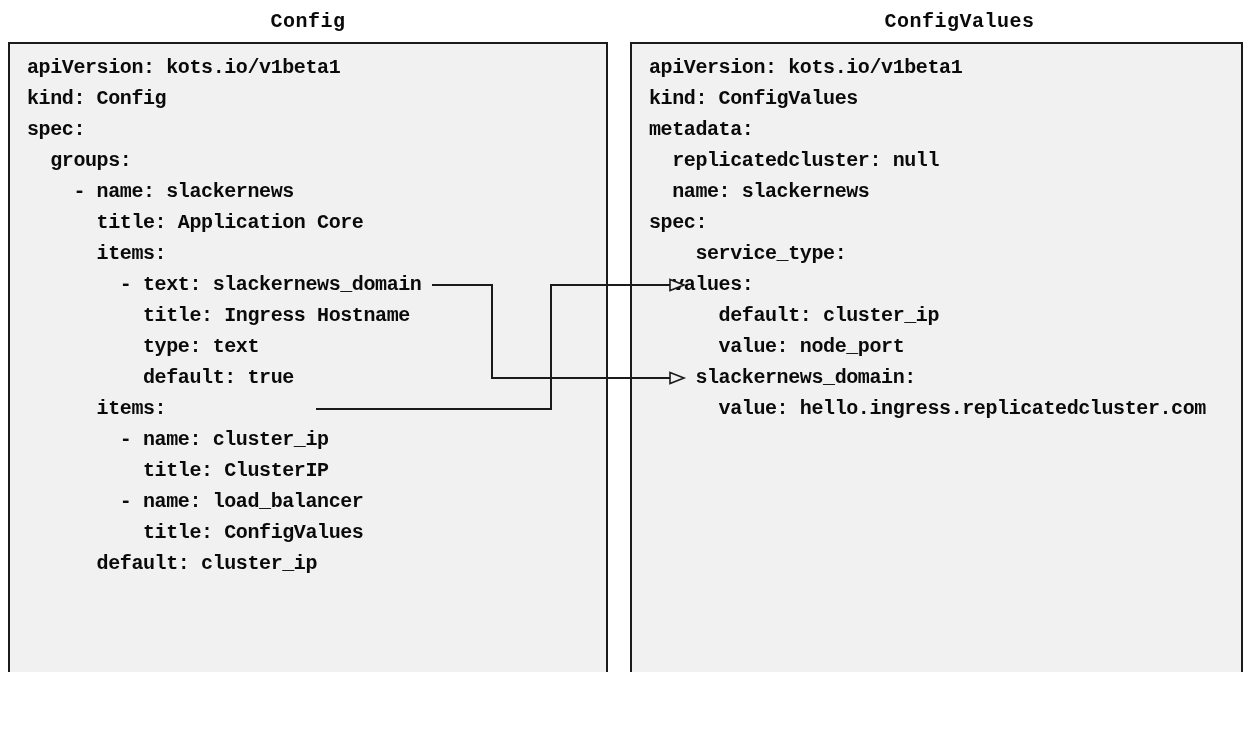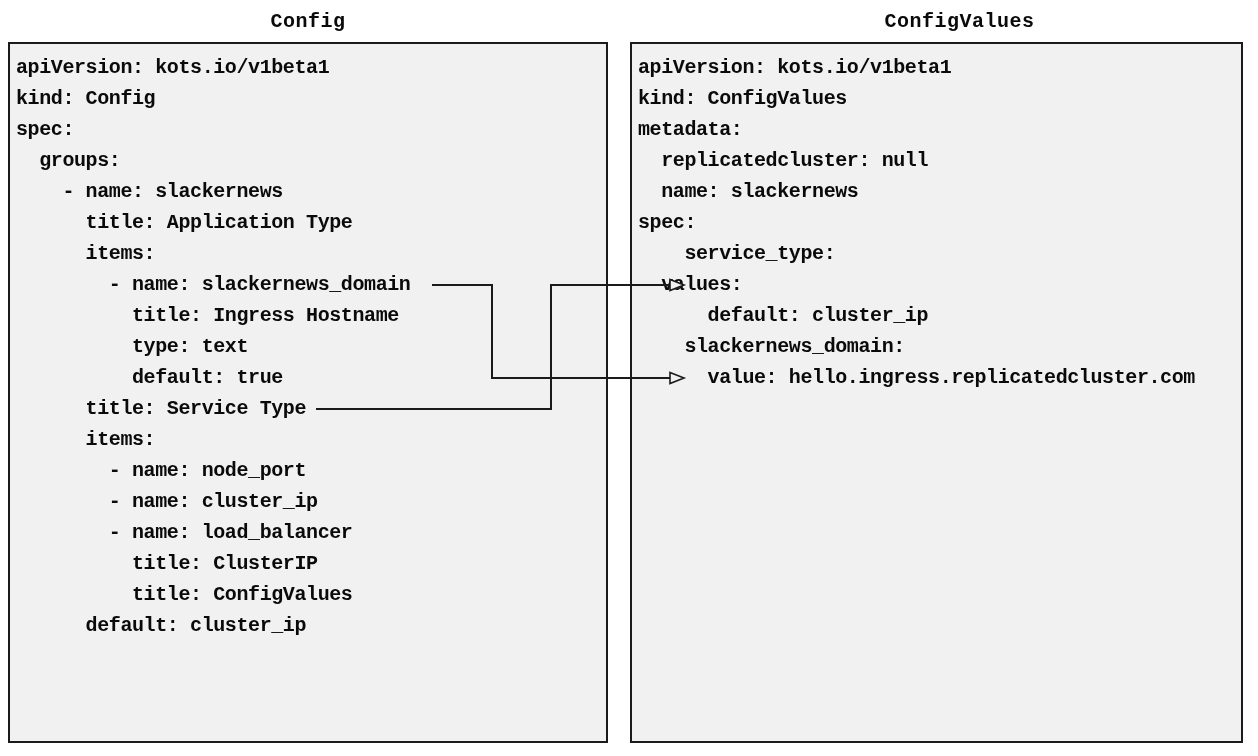--- a/index.html
+++ b/index.html
@@ -3,21 +3,21 @@
 <meta charset="utf-8">
 <style>
   html, body {
     margin: 0;
     padding: 0;
     background: #ffffff;
   }
   .canvas {
     position: relative;
     width: 1258px;
-    height: 756px;
+    height: 672px;
     background: #ffffff;
     font-family: "Liberation Mono", "DejaVu Sans Mono", monospace;
     color: #0a0a0a;
   }
   .doc-title {
     position: absolute;
     top: 6px;
     height: 32px;
     line-height: 32px;
     text-align: center;
@@ -28,21 +28,21 @@
   }
   .doc-title.left  { left: 8px;   width: 600px; }
   .doc-title.right { left: 653px; width: 613px; }
   .yaml-box {
     position: absolute;
     top: 42px;
     height: 701px;
     box-sizing: border-box;
     background: #f1f1f1;
     border: 2px solid #1b1b1b;
-    padding: 8px 6px;
+    padding: 8px 17px;
     overflow: hidden;
   }
   .yaml-box.left  { left: 8px;   width: 600px; }
   .yaml-box.right { left: 630px; width: 613px; }
   .yaml-line {
     white-space: pre;
     font-size: 20px;
     line-height: 31px;
     font-weight: bold;
     letter-spacing: -0.4px;
@@ -75,46 +75,45 @@
   <div class="doc-title left">Config</div>
 
   <div class="doc-title right">ConfigValues</div>
 
   <div class="yaml-box left">
     <div class="yaml-line">apiVersion: kots.io/v1beta1</div>
     <div class="yaml-line">kind: Config</div>
     <div class="yaml-line">spec:</div>
     <div class="yaml-line">  groups:</div>
     <div class="yaml-line">    - name: slackernews</div>
-    <div class="yaml-line">      title: Application Type</div>
+    <div class="yaml-line">      title: Application Core</div>
     <div class="yaml-line">      items:</div>
-    <div class="yaml-line">        - name: slackernews_domain</div>
+    <div class="yaml-line">        - text: slackernews_domain</div>
     <div class="yaml-line">          title: Ingress Hostname</div>
     <div class="yaml-line">          type: text</div>
     <div class="yaml-line">          default: true</div>
-    <div class="yaml-line">      title: Service Type</div>
     <div class="yaml-line">      items:</div>
-    <div class="yaml-line">        - name: node_port</div>
     <div class="yaml-line">        - name: cluster_ip</div>
+    <div class="yaml-line">          title: ClusterIP</div>
     <div class="yaml-line">        - name: load_balancer</div>
-    <div class="yaml-line">          title: ClusterIP</div>
     <div class="yaml-line">          title: ConfigValues</div>
     <div class="yaml-line">      default: cluster_ip</div>
   </div>
 
   <div class="yaml-box right">
     <div class="yaml-line">apiVersion: kots.io/v1beta1</div>
     <div class="yaml-line">kind: ConfigValues</div>
     <div class="yaml-line">metadata:</div>
     <div class="yaml-line">  replicatedcluster: null</div>
     <div class="yaml-line">  name: slackernews</div>
     <div class="yaml-line">spec:</div>
     <div class="yaml-line">    service_type:</div>
     <div class="yaml-line">  values:</div>
     <div class="yaml-line">      default: cluster_ip</div>
+    <div class="yaml-line">      value: node_port</div>
     <div class="yaml-line">    slackernews_domain:</div>
     <div class="yaml-line">      value: hello.ingress.replicatedcluster.com</div>
   </div>
 
   <svg class="arrow-overlay" width="1258" height="756" viewBox="0 0 1258 756" xmlns="http://www.w3.org/2000/svg">
     <g>
       <polyline class="arrow-line" points="432,285 492,285 492,378 670,378"></polyline>
       <polygon class="arrow-head" points="670,372.5 684,378 670,383.5"></polygon>
     </g>
     <g>

